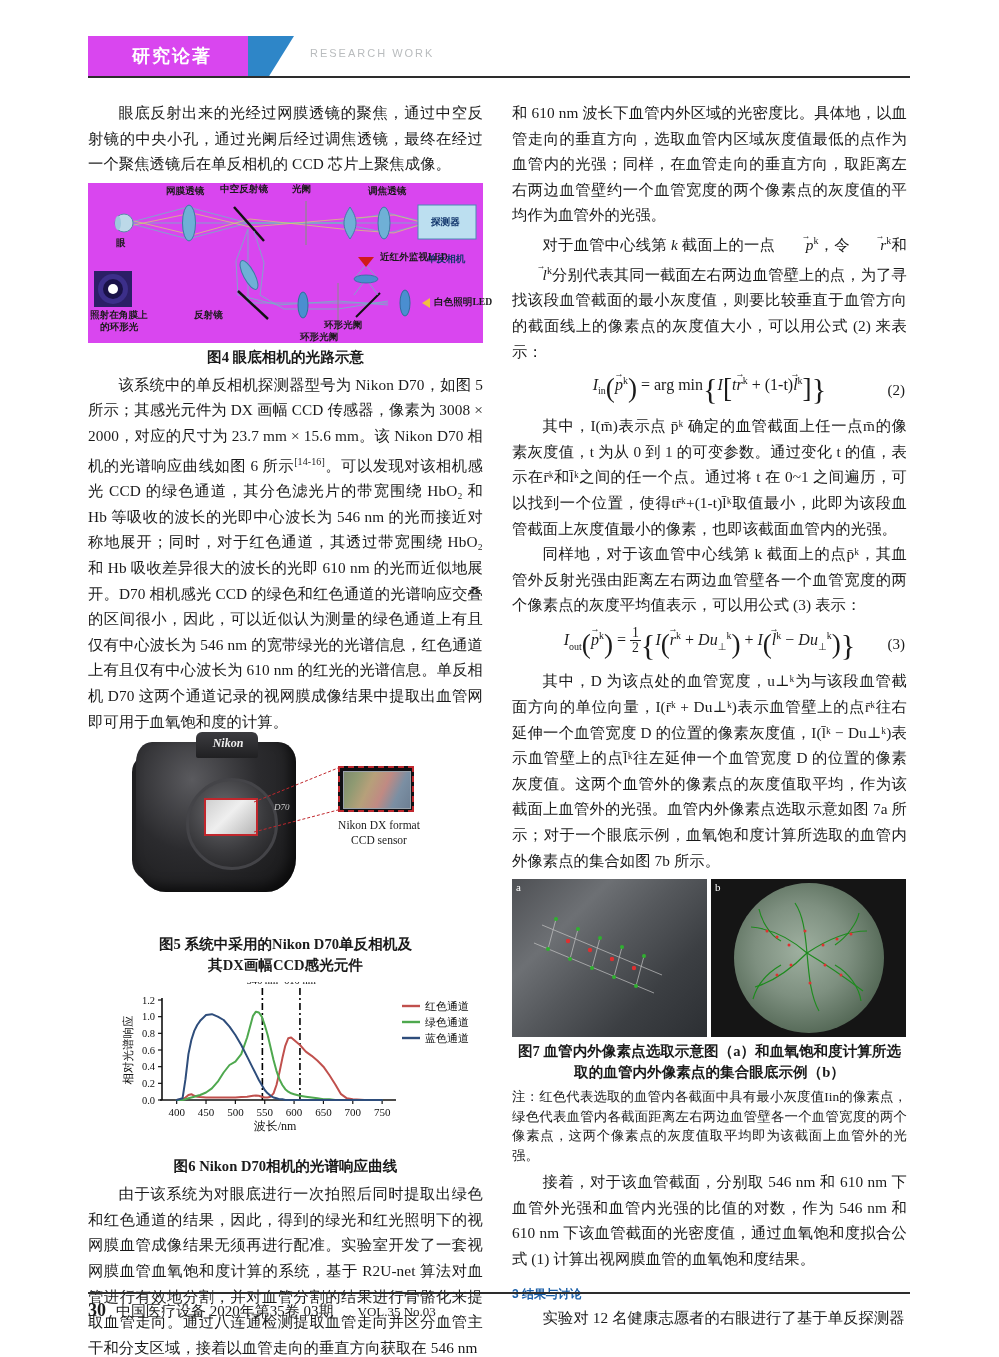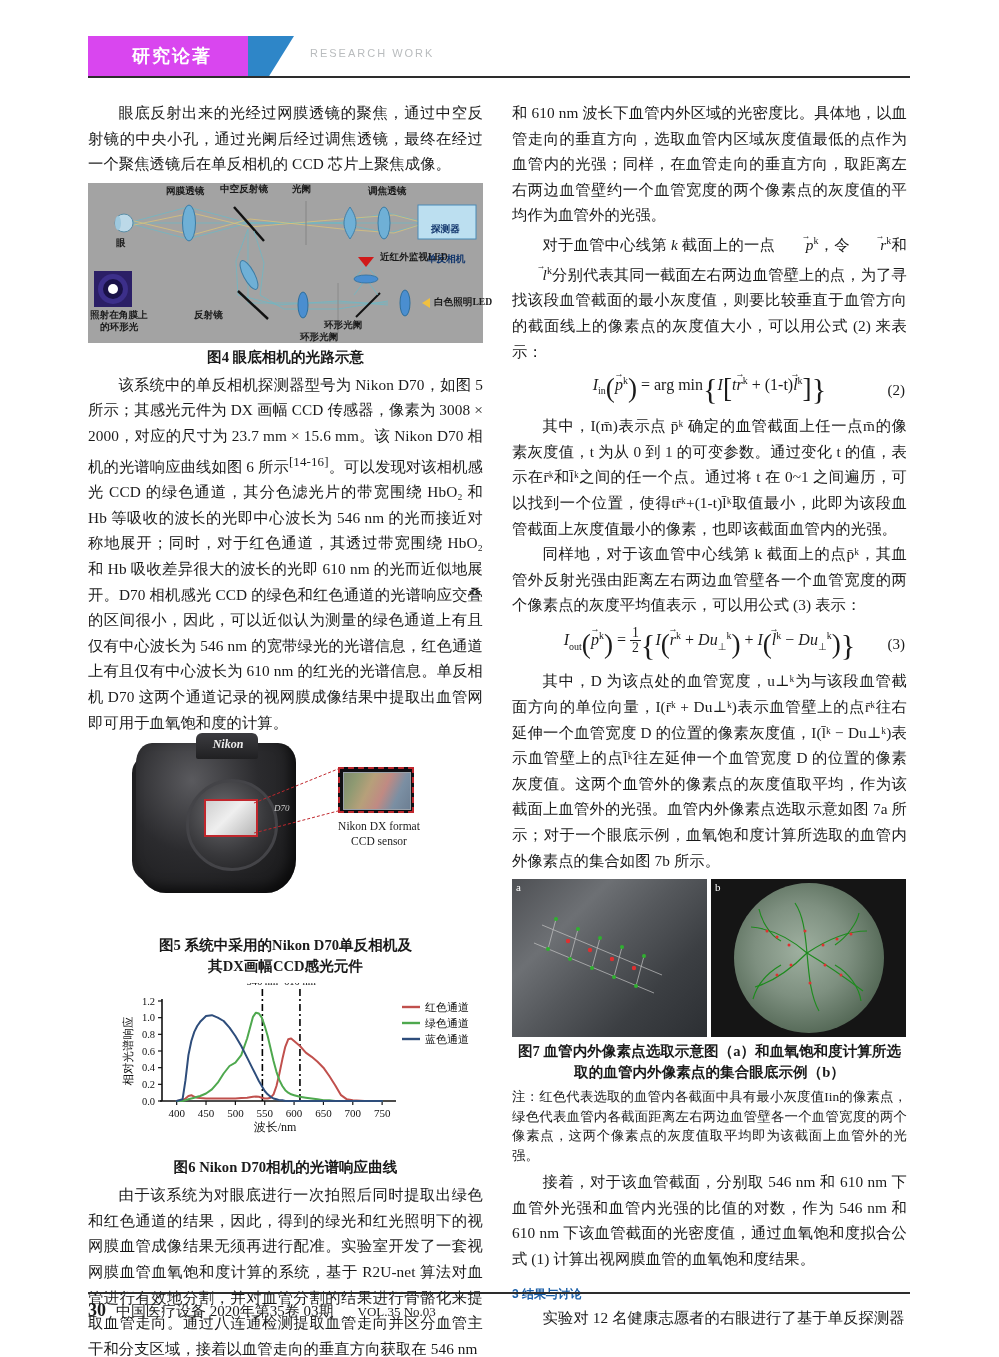--- a/index.html
+++ b/index.html
@@ -69,38 +69,38 @@
 
   p.body-text {
     margin: 0 0 0 0;
     font-size: 15.3px;
     line-height: 25.6px;
     text-align: justify;
     text-justify: inter-ideograph;
     letter-spacing: 0.1px;
   }
   p.indent { text-indent: 2em; }
-  .sup { font-size: 13px; vertical-align: super; }
+  .sup { font-size: 10px; vertical-align: super; }
 
   
   .figure { margin: 6px 0 4px 0; }
   .fig-caption {
     text-align: center;
     font-size: 14.6px;
     line-height: 21px;
     font-weight: bold;
     font-family: "Liberation Serif", serif;
     margin-top: 4px;
   }
 
   
   #fig4-canvas {
     width: 395px; height: 160px;
     position: relative;
-    background: #a3a3a3;
+    background: #d946ef;
     text-align: right;
   }
 
   
   #fig5-canvas {
     width: 395px; height: 190px;
     position: relative;
   }
   #camera-body {
     position: absolute;
@@ -383,21 +383,21 @@
         <circle cx="25" cy="106" r="15" fill="#3c2f8a"></circle>
         <circle cx="25" cy="106" r="10" fill="#1a1248"></circle>
         <circle cx="25" cy="106" r="5" fill="#ffffff"></circle>
       </svg>
       
       <span class="dlabel" style="left:78px; top:2px;">网膜透镜</span>
       <span class="dlabel" style="left:132px; top:0px;">中空反射镜</span>
       <span class="dlabel" style="left:204px; top:0px;">光阑</span>
       <span class="dlabel" style="left:268px; top:2px;margin-left:12px;">调焦透镜</span>
       <span class="dlabel" style="left:339px; top:26px; color:#11356b;margin-top:44px;">单反相机</span>
-      <span class="dlabel" style="left:343px; top:40px; color:#11356b;">探测器</span>
+      <span class="dlabel" style="left:343px; top:33px; color:#11356b;">探测器</span>
       <span class="dlabel" style="left:28px; top:54px;">眼</span>
       <span class="dlabel" style="left:292px; top:68px;">近红外监视LED</span>
       <span class="dlabel" style="left:346px; top:113px;">白色照明LED</span>
       <span class="dlabel" style="left:106px; top:126px;">反射镜</span>
       <span class="dlabel" style="left:236px; top:136px;">环形光阑</span>
       <span class="dlabel" style="left:212px; top:148px;">环形光阑</span>
       <span class="dlabel" style="left:2px; top:126px;">照射在角膜上</span>
       <span class="dlabel" style="left:12px; top:138px;">的环形光</span>
     </div>
     <div class="fig-caption">图4 眼底相机的光路示意</div>

